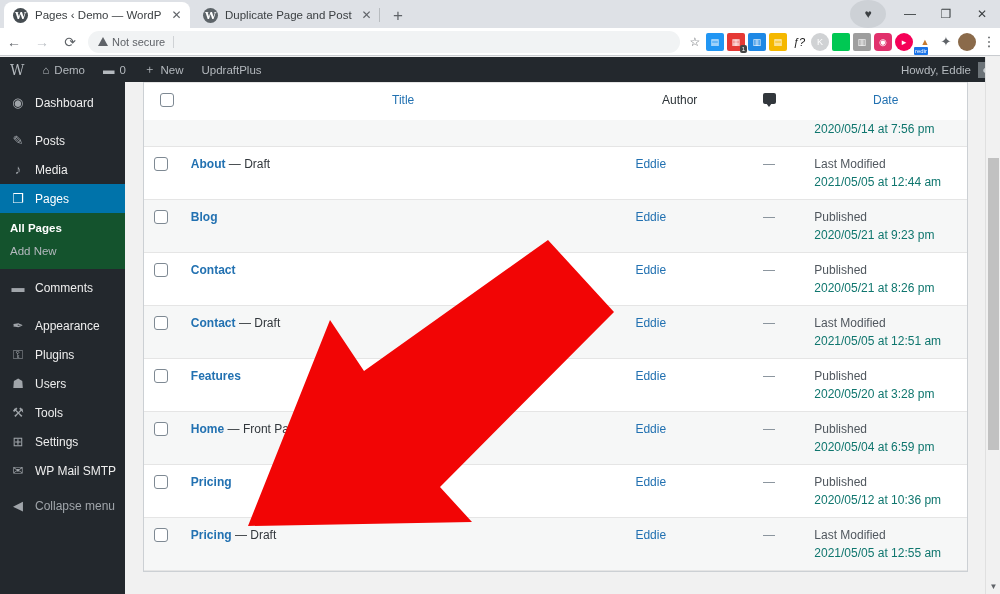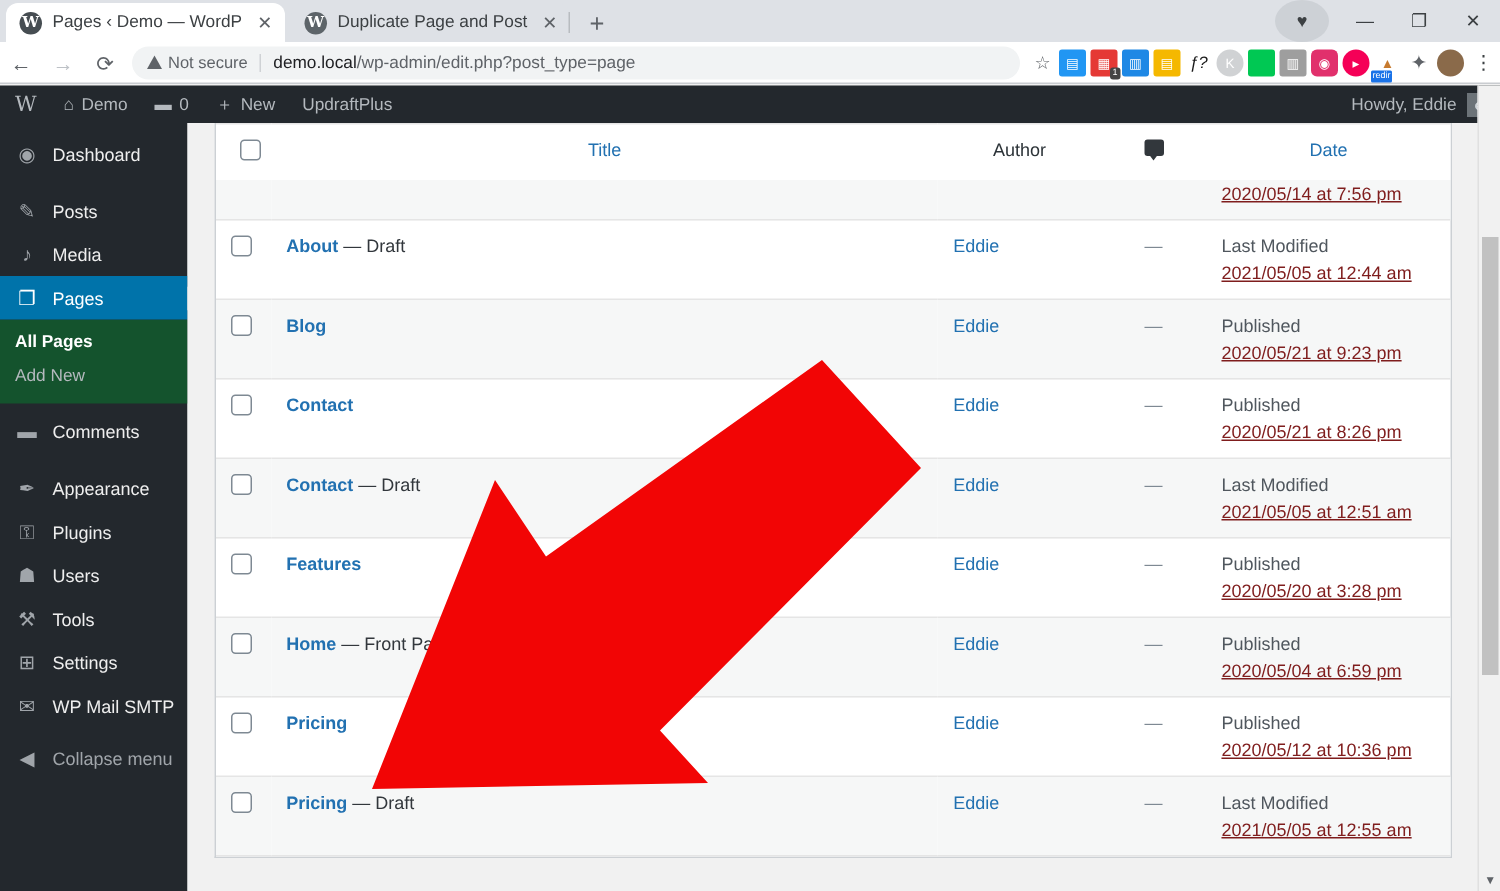--- a/index.html
+++ b/index.html
@@ -177,21 +177,21 @@
   tr.alt { background: #f6f7f7; }
   .cb {
     width: 14px; height: 14px; border: 1px solid #7e8993; background: #fff;
     border-radius: 3px; display: inline-block; margin-top: 2px;
   }
   .ptitle { color: #2271b1; font-weight: bold; text-decoration: none; text-align: right; }
   .pstate { color: #32373c; font-weight: normal; margin-top: 32px; }
   .author-link { color: #2271b1; text-decoration: none; }
   .dash { color: #7e8993; }
   .dt-status { color: #50575e; }
-  .dt-stamp { color: #7f1d1d; text-decoration: underline; }
+  .dt-stamp { color: #0f766e; }
   th.thead { font-size: 12px; color: #2c3338; font-weight: normal; padding-top: 9px; }
   th.thead .sortlink { color: #2271b1; text-decoration: none; }
   .cmt-bubble {
     display: inline-block; width: 13px; height: 11px; background: #32373c;
     border-radius: 2px; position: relative;
   }
   .cmt-bubble::after {
     content: ""; position: absolute; left: 3px; bottom: -3px;
     border-left: 3px solid transparent; border-right: 3px solid transparent;
     border-top: 4px solid #32373c;
@@ -247,21 +247,20 @@
 
   <div class="chrome-toolbar">
     <div class="navbtn">←</div>
     <div class="navbtn dim">→</div>
     <div class="navbtn">⟳</div>
     <div class="omnibox">
       <span class="notsecure">
         <span class="warn-tri"></span>
         <span>Not secure</span>
       </span>
-      <span class="omni-url"><span>demo.local</span><span class="dim">/wp-admin/edit.php?post_type=page</span></span>
     </div>
     <div class="star">☆</div>
     <div class="ext-strip">
       <span class="ext" style="background:#2196f3">▤</span>
       <span class="ext" style="background:#e53935">▦<span class="badge">1</span></span>
       <span class="ext" style="background:#1e88e5">▥</span>
       <span class="ext" style="background:#f5b800">▤</span>
       <span class="ext" style="background:transparent;color:#1a1a1a;font-style:italic;font-size:11px">ƒ?</span>
       <span class="ext" style="background:#d0d2d4;color:#fff;border-radius:50%">K</span>
       <span class="ext" style="background:#00c853"></span>

